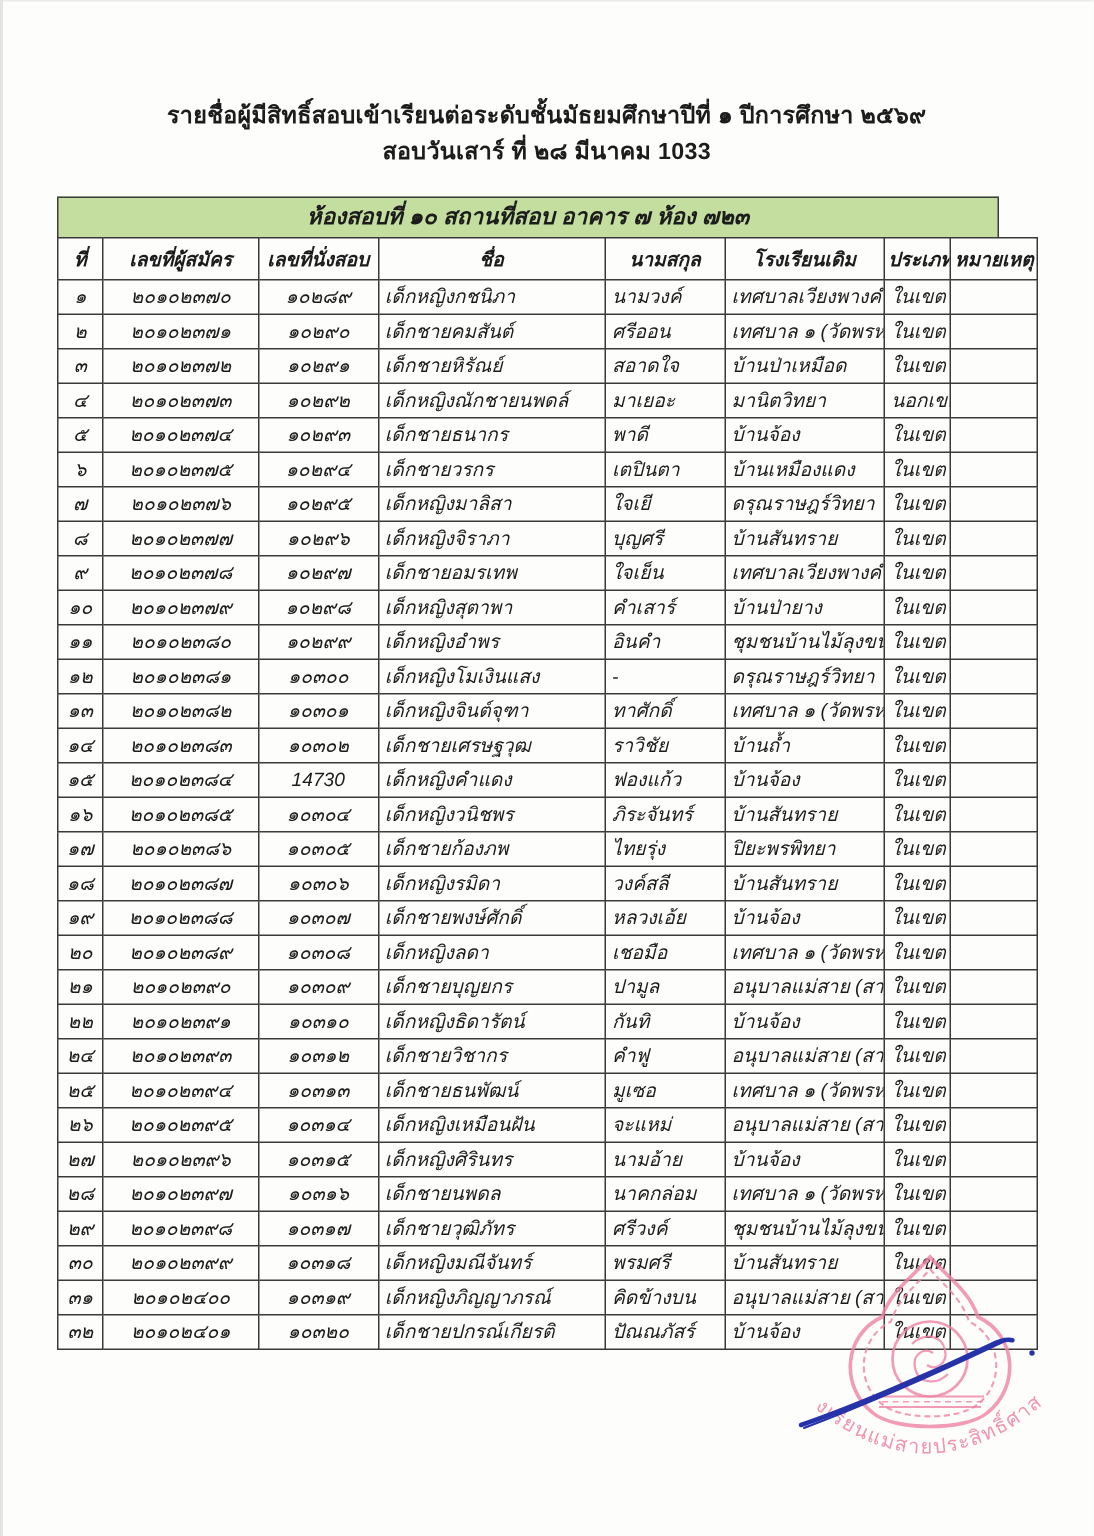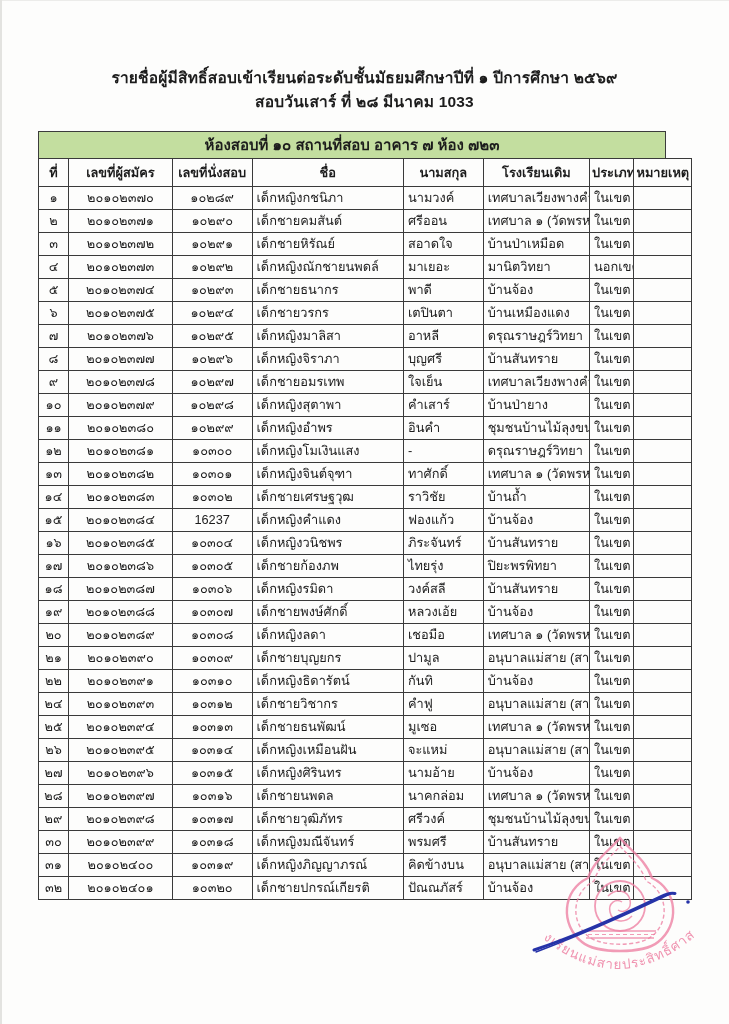--- a/index.html
+++ b/index.html
@@ -19,21 +19,21 @@
   .titles {
     padding-top: 66px;
     text-align: center;
   }
   .title-line {
     font-size: 15.5px;
     font-weight: bold;
     line-height: 24px;
     letter-spacing: 0.2px;
   }
-  .content { width: 628px; margin: 12px auto; margin-left: 38px; }
+  .content { width: 628px; margin: 12px auto; margin-left: 38px; font-style: italic; }
   .banner {
     margin-top: 17px;
     height: 26px;
     border: 1.4px solid #3c3c3c;
     text-align: center;
     font-weight: bold;
     font-size: 15px;
     line-height: 26px;
   }
   table.roster {
@@ -169,21 +169,21 @@
             <td class="left">เตปินตา</td>
             <td class="left">บ้านเหมืองแดง</td>
             <td class="center">ในเขต</td>
             <td class="center"></td>
           </tr>
           <tr>
             <td class="center">๗</td>
             <td class="center">๒๐๑๐๒๓๗๖</td>
             <td class="center">๑๐๒๙๕</td>
             <td class="left">เด็กหญิงมาลิสา</td>
-            <td class="left">อาหลี</td>
+            <td class="left">ใจเยี</td>
             <td class="left">ดรุณราษฎร์วิทยา</td>
             <td class="center">ในเขต</td>
             <td class="center"></td>
           </tr>
           <tr>
             <td class="center">๘</td>
             <td class="center">๒๐๑๐๒๓๗๗</td>
             <td class="center">๑๐๒๙๖</td>
             <td class="left">เด็กหญิงจิราภา</td>
             <td class="left">บุญศรี</td>
@@ -247,21 +247,21 @@
             <td class="center">๑๐๓๐๒</td>
             <td class="left">เด็กชายเศรษฐวุฒ</td>
             <td class="left">ราวิชัย</td>
             <td class="left">บ้านถ้ำ</td>
             <td class="center">ในเขต</td>
             <td class="center"></td>
           </tr>
           <tr>
             <td class="center">๑๕</td>
             <td class="center">๒๐๑๐๒๓๘๔</td>
-            <td class="center">16237</td>
+            <td class="center">14730</td>
             <td class="left">เด็กหญิงคำแดง</td>
             <td class="left">ฟองแก้ว</td>
             <td class="left">บ้านจ้อง</td>
             <td class="center">ในเขต</td>
             <td class="center"></td>
           </tr>
           <tr>
             <td class="center">๑๖</td>
             <td class="center">๒๐๑๐๒๓๘๕</td>
             <td class="center">๑๐๓๐๔</td>

